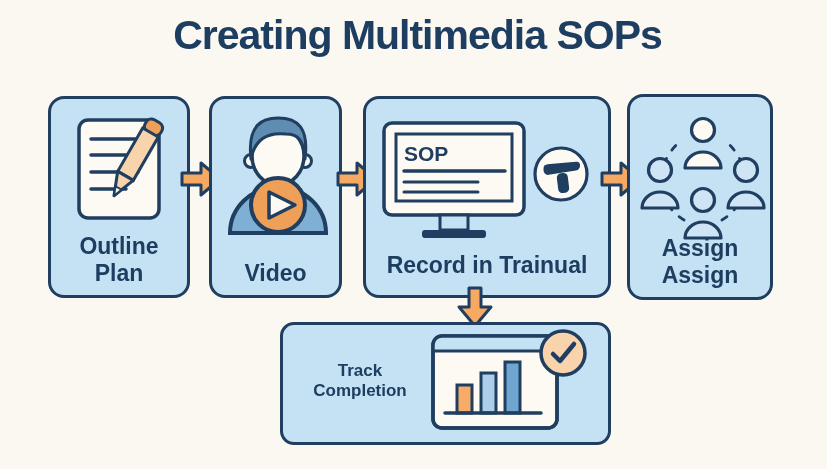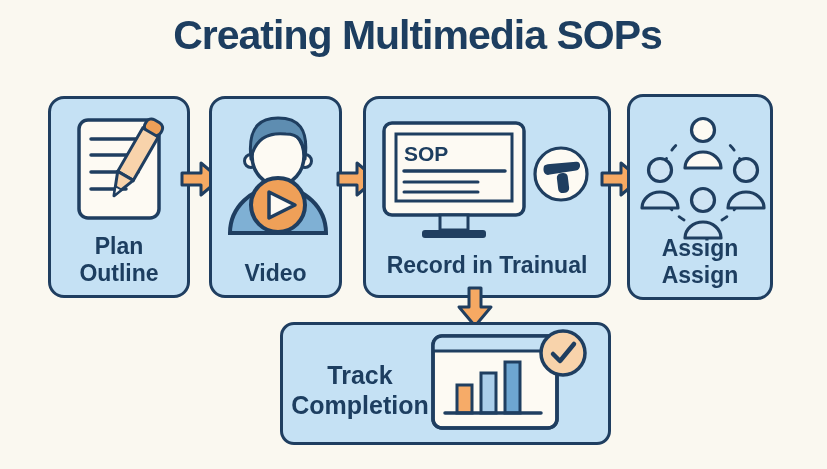--- a/index.html
+++ b/index.html
@@ -46,21 +46,21 @@
   .arrow { position: absolute; width: 44px; height: 44px; }
   .arrow-1 { left: 179px; top: 157px; }
   .arrow-2 { left: 335px; top: 157px; }
   .arrow-3 { left: 599px; top: 157px; }
   .arrow-down { left: 453px; top: 285px; }
   .icon-abs { position: absolute; }
   .track-label {
     position: absolute;
     left: 290px; top: 361px; width: 140px;
     text-align: center;
-    font-size: 25px;
+    font-size: 17px;
     font-weight: 700;
     line-height: 1.18;
     color: #1d3e60;
   }
   .track-label span { display: block; }
 </style>
 </head>
 <body>
 
 <div class="canvas">
@@ -77,22 +77,22 @@
         <line x1="15" y1="72" x2="50" y2="72"></line>
       </g>
       <g transform="translate(80,6) rotate(30)">
         <rect x="-9" y="-2" width="18" height="14" rx="6" fill="#efa058" stroke="#1f3e60" stroke-width="3"></rect>
         <rect x="-9" y="11" width="18" height="50" fill="#f8d3ab" stroke="#1f3e60" stroke-width="3"></rect>
         <path d="M-9,61 L0,84 L9,61 Z" fill="#f8d3ab" stroke="#1f3e60" stroke-width="3" stroke-linejoin="round"></path>
         <path d="M-3.4,75 L0,84 L3.4,75 Z" fill="#fdfaf3" stroke="#1f3e60" stroke-width="2" stroke-linejoin="round"></path>
       </g>
     </svg>
     <div class="step-label">
+      <span>Outline</span>
       <span>Plan</span>
-      <span>Outline</span>
     </div>
   </div>
 
   <svg class="arrow arrow-1" viewBox="0 0 44 44">
     <path d="M3,16 L22,16 L22,6 L41,22 L22,38 L22,28 L3,28 Z" fill="#f6a963" stroke="#1f3e60" stroke-width="3" stroke-linejoin="round"></path>
   </svg>
 
   <div class="box box-2">
     <svg class="icon-abs" style="left:4px; top:12px;" width="124" height="124" viewBox="0 0 124 124">
       <path d="M14,122 A48,46 0 0 1 110,122 Z" fill="#7fb0d4" stroke="#1f3e60" stroke-width="4"></path>

